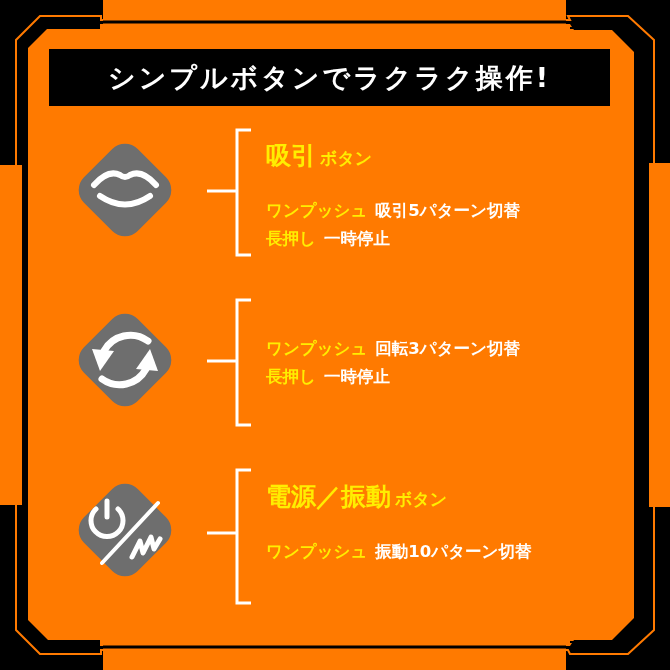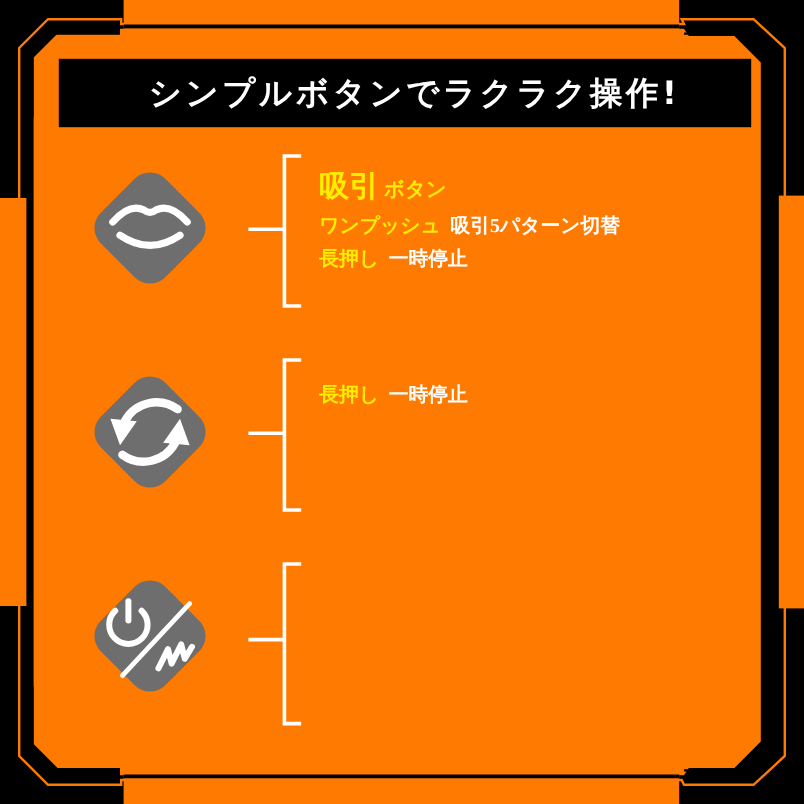--- a/index.html
+++ b/index.html
@@ -1,28 +1,28 @@
 <!DOCTYPE html>
 <html><head>
 <meta charset="utf-8">
 <style>
   html, body { margin: 0; padding: 0; }
   body { width: 670px; height: 670px; background: #000; position: relative; overflow: hidden;
          font-family: "DejaVu Sans", "Liberation Sans", sans-serif; }
   .frame-svg { position: absolute; left: 0; top: 0; }
   .title-bar { position: absolute; left: 49px; top: 49px; width: 561px; height: 57px; background: #000;
-               display: flex; align-items: center; justify-content: center; padding-left: 16px; }
+               display: flex; align-items: center; justify-content: center; }
   .title-text { color: #fff; font-weight: bold; font-size: 27px; letter-spacing: 3px; }
   .icon-wrap { position: absolute; width: 130px; height: 130px; }
   .icon-wrap svg { width: 130px; height: 130px; }
   .bracket { position: absolute; }
   .block { position: absolute; left: 266px; }
   .block-title { color: #ffee00; font-weight: bold; font-size: 25px; line-height: 30px; white-space: nowrap; }
   .block-title .suffix { font-size: 17px; margin-left: 4px; }
-  .row { font-weight: bold; font-size: 16.5px; line-height: 20px; white-space: nowrap; margin-top: 5px; }
+  .row { font-weight: bold; font-size: 16.5px; line-height: 20px; white-space: nowrap; margin-top: 28px; }
   .row .lbl { color: #ffee00; }
   .row .val { color: #fff; margin-left: 8px; }
   .row.second { margin-top: 8px; }
 </style>
 </head>
 <body>
 
 <svg class="frame-svg" width="670" height="670" viewBox="0 0 670 670">
 
   <rect x="103" y="0" width="463" height="24" fill="#ff7a00"></rect>
@@ -85,32 +85,41 @@
 </svg>
 <svg class="bracket" style="left:205px; top:295px;" width="50" height="140">
   <line x1="2" y1="66" x2="32" y2="66" stroke="#fff" stroke-width="3"></line>
   <polyline points="46,5 32,5 32,130 46,130" fill="none" stroke="#fff" stroke-width="3"></polyline>
 </svg>
 <svg class="bracket" style="left:205px; top:465px;" width="50" height="145">
   <line x1="2" y1="68" x2="32" y2="68" stroke="#fff" stroke-width="3"></line>
   <polyline points="46,5 32,5 32,138 46,138" fill="none" stroke="#fff" stroke-width="3"></polyline>
 </svg>
 
-<div class="block" style="top:141px;font-family:Liberation Serif, serif;">
+<div class="block" style="top:141px;">
   <div class="block-title">
     <span>吸引</span><span class="suffix">ボタン</span>
   </div>
   <div class="row">
     <span class="lbl">ワンプッシュ</span><span class="val">吸引5パターン切替</span>
   </div>
   <div class="row second">
     <span class="lbl">長押し</span><span class="val">一時停止</span>
   </div>
 </div>
 
 <div class="block" style="top:311px;">
+  <div class="row">
+    <span class="lbl">ワンプッシュ</span><span class="val">回転3パターン切替</span>
+  </div>
   <div class="row second">
     <span class="lbl">長押し</span><span class="val">一時停止</span>
   </div>
 </div>
 
 <div class="block" style="top:482px;">
+  <div class="block-title">
+    <span>電源／振動</span><span class="suffix">ボタン</span>
+  </div>
+  <div class="row">
+    <span class="lbl">ワンプッシュ</span><span class="val">振動10パターン切替</span>
+  </div>
 </div>
 
 </body></html>

